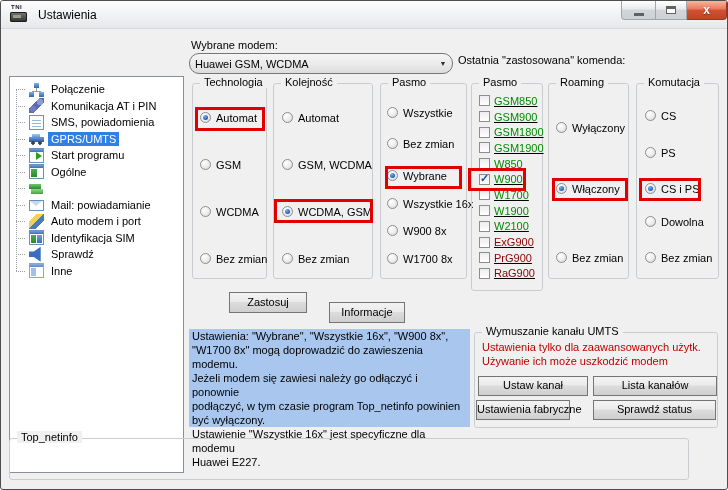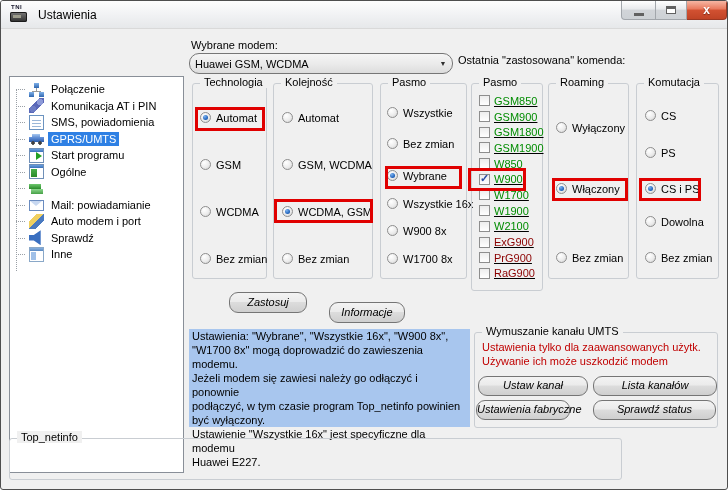--- a/index.html
+++ b/index.html
@@ -93,22 +93,22 @@
   .rb.sel::after{content:"";position:absolute;left:2px;top:2px;width:5px;height:5px;border-radius:50%;
     background:radial-gradient(circle at 35% 30%,#7ab2f0,#1c5fb8 70%,#0c3d80);}
   .bands{position:absolute;left:5px;top:9px;right:2px;}
   .chk{display:flex;align-items:center;height:15.7px;padding-left:2px;white-space:nowrap;cursor:default;text-decoration:underline;}
   .cb{width:11px;height:11px;border:1px solid #8e8e8e;flex:0 0 11px;position:relative;margin-right:4px;
     background:linear-gradient(#ededed,#ffffff);}
   .cb.checked::after{content:"\2713";position:absolute;left:0;top:-3px;font-size:11px;font-weight:bold;color:#2b4ea5;}
   .c-green{color:#008c00;}
   .c-maroon{color:#8b0000;}
   .redbox{position:absolute;border:3px solid #e00000;z-index:5;pointer-events:none;}
-  .btn{position:absolute;height:21px;border:1px solid #757575;border-radius:9px;text-align:center;line-height:18px;
-    background:linear-gradient(#f3f3f3,#ebebeb 45%,#dcdcdc 50%,#cfcfcf);cursor:default;white-space:nowrap;font-style:italic;}
+  .btn{position:absolute;height:21px;border:1px solid #757575;border-radius:0;text-align:center;line-height:18px;
+    background:linear-gradient(#f3f3f3,#ebebeb 45%,#dcdcdc 50%,#cfcfcf);cursor:default;white-space:nowrap;}
   .warnbox{position:absolute;left:188px;top:328px;width:281px;height:98px;background:#a8c6ee;
     padding:0 3px;line-height:14px;white-space:pre-line;}
   .umts-warn{position:absolute;left:481px;top:339px;line-height:14px;color:#c00000;white-space:nowrap;}
   .btn-s{height:20px;line-height:17px;}
 </style>
 </head>
 <body>
 
 <div class="window">
 
@@ -164,20 +164,24 @@
     </div>
     <div class="tree-item">
       <span class="ti ic-mail"></span>
       <span class="tree-label">Mail: powiadamianie</span>
     </div>
     <div class="tree-item">
       <span class="ti ic-pencil"></span>
       <span class="tree-label">Auto modem i port</span>
     </div>
     <div class="tree-item">
+      <span class="ti ic-window-table"></span>
+      <span class="tree-label">Identyfikacja SIM</span>
+    </div>
+    <div class="tree-item">
       <span class="ti ic-speaker"></span>
       <span class="tree-label">Sprawdź</span>
     </div>
     <div class="tree-item">
       <span class="ti ic-window-small"></span>
       <span class="tree-label">Inne</span>
     </div>
   </div>
 
   <div class="lbl" style="left:190px;top:38px;">Wybrane modem:</div>
@@ -372,17 +376,17 @@
   </div>
   <div class="umts-warn">
     <div>Ustawienia tylko dla zaawansowanych użytk.</div>
     <div>Używanie ich może uszkodzić modem</div>
   </div>
   <div class="btn btn-s" style="left:477px;top:375px;width:110px;">Ustaw kanał</div>
   <div class="btn btn-s" style="left:592px;top:375px;width:124px;">Lista kanałów</div>
   <div class="btn btn-s" style="left:475px;top:399px;width:94px;">Ustawienia fabryczne</div>
   <div class="btn btn-s" style="left:592px;top:399px;width:123px;">Sprawdź status</div>
 
-  <div class="grp" style="left:8px;top:437px;width:613px;height:42px;">
+  <div class="grp" style="left:8px;top:437px;width:680px;height:42px;">
     <span class="grp-title">Top_netinfo</span>
   </div>
 
 </div>
 
 </body></html>

